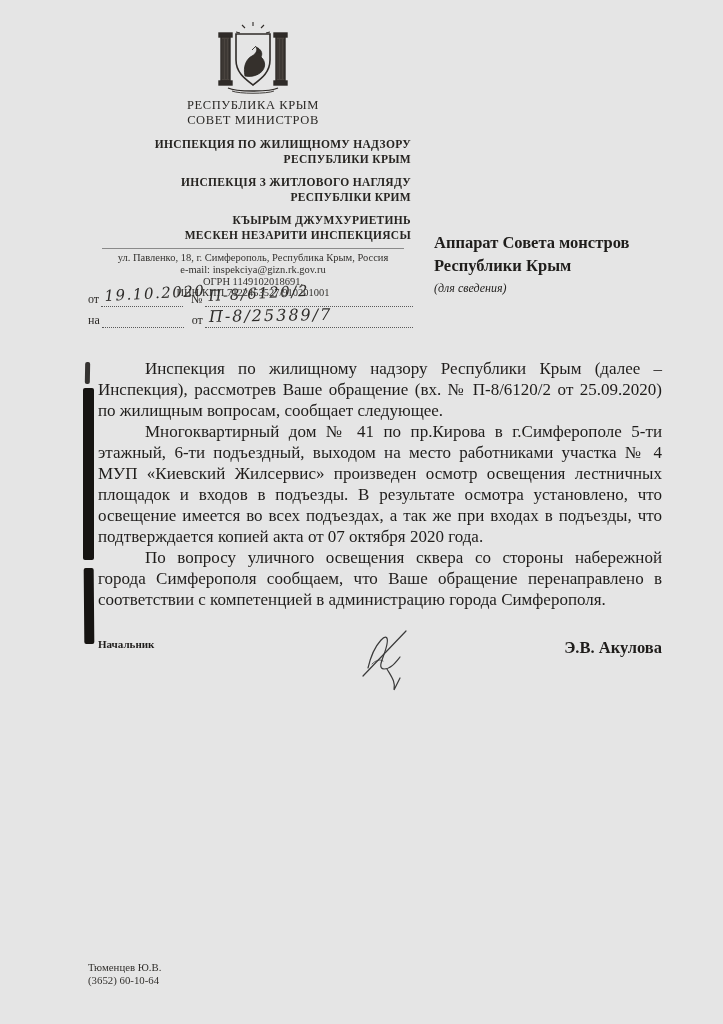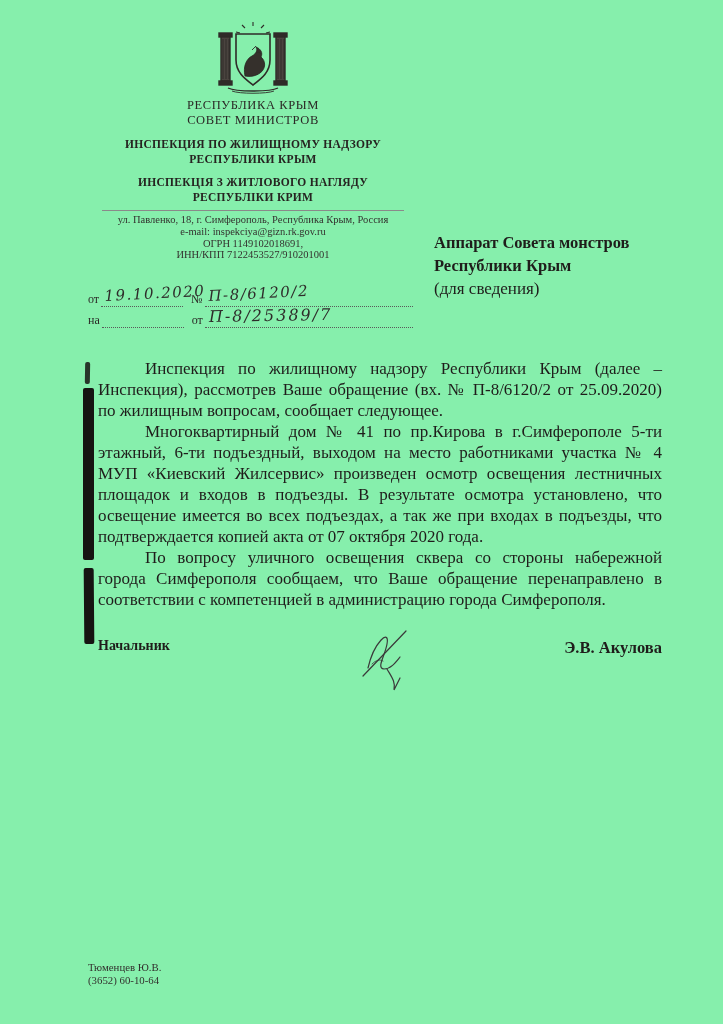--- a/index.html
+++ b/index.html
@@ -1,41 +1,41 @@
 <!DOCTYPE html>
 <html lang="ru"><head>
 <meta charset="utf-8">
 <style>
   html, body { margin: 0; padding: 0; background: #ffffff; }
   .page {
     position: relative;
     width: 723px;
     height: 1024px;
-    background: #86efac;
+    background: #e5e5e5;
     font-family: "Liberation Serif", serif;
     color: #1f1d1b;
     overflow: hidden;
   }
 
   
   .letterhead {
     position: absolute;
     left: 95px; top: 20px;
     width: 316px;
     text-align: center;
   }
   .emblem-wrap { height: 76px; margin-bottom: 2px; }
   .authority-line {
     font-size: 12.5px; line-height: 15px; letter-spacing: 0.6px;
     color: #2b2926;
   }
   .org-block { margin-top: 9px; }
   .org-line {
     font-weight: bold; font-size: 11.5px; line-height: 14.5px;
-    letter-spacing: 0.3px; color: #262421;
+    letter-spacing: 0.3px; color: #262421; text-align: right;
   }
   .head-rule {
     border: 0; border-top: 1px solid #8a8a8a;
     width: 302px; margin: 6px auto 3px auto;
   }
   .contact-line {
     font-size: 10.5px; line-height: 11.8px; color: #33312e;
   }
 
   
@@ -50,32 +50,32 @@
     position: absolute; left: 4px; bottom: 1px; white-space: nowrap;
     font-family: "DejaVu Serif", serif; font-style: italic;
     font-size: 15px; color: #2e2c2a; letter-spacing: 1.5px;
     transform: rotate(-3deg); transform-origin: left bottom;
   }
   .hand.big { font-size: 16px; letter-spacing: 2px; transform: rotate(-1deg); }
 
   
   .addressee { position: absolute; left: 434px; top: 203px; width: 276px; margin-top: 28px; }
   .addressee .strong { font-weight: bold; font-size: 16.5px; line-height: 23px; }
-  .addressee .normal { font-size: 17px; line-height: 23px; }
+  .addressee .normal { font-size: 12px; line-height: 23px; font-style: italic; }
 
   
   .body-text {
     position: absolute; left: 98px; top: 358px; width: 564px;
     font-size: 17px; line-height: 21px; text-align: justify;
   }
   .body-text p { margin: 0; text-indent: 47px; }
 
   
   .sign-row { position: absolute; left: 98px; top: 638px; width: 564px; }
-  .sign-position { position: absolute; left: 0; top: 0; font-weight: bold; font-size: 14px; }
+  .sign-position { position: absolute; left: 0; top: 0; font-weight: bold; font-size: 11px; }
   .sign-name { position: absolute; right: 0; top: 0; font-weight: bold; font-size: 16.5px; }
   .sign-scribble { position: absolute; left: 262px; top: -14px; }
 
   
   .footer { position: absolute; left: 88px; top: 961px; font-size: 10.8px; line-height: 12.5px; color: #33312e; }
 
   
   .artifact { position: absolute; background: #161412; border-radius: 2px; }
   .artifact.a1 { left: 85px; top: 362px; width: 5px;  height: 22px;  transform: rotate(1deg); opacity: .85; }
   .artifact.a2 { left: 83px; top: 388px; width: 11px; height: 172px; }
@@ -123,20 +123,24 @@
     <div class="org-block">
       <div class="org-line">ИНСПЕКЦИЯ ПО ЖИЛИЩНОМУ НАДЗОРУ</div>
       <div class="org-line">РЕСПУБЛИКИ КРЫМ</div>
     </div>
 
     <div class="org-block">
       <div class="org-line">ИНСПЕКЦІЯ З ЖИТЛОВОГО НАГЛЯДУ</div>
       <div class="org-line">РЕСПУБЛІКИ КРИМ</div>
     </div>
 
+    <div class="org-block">
+      <div class="org-line">КЪЫРЫМ ДЖУМХУРИЕТИНЬ</div>
+      <div class="org-line">МЕСКЕН НЕЗАРИТИ ИНСПЕКЦИЯСЫ</div>
+    </div>
 
     <hr class="head-rule">
 
     <div class="contact-line">ул. Павленко, 18, г. Симферополь, Республика Крым, Россия</div>
     <div class="contact-line">e-mail: inspekciya@gizn.rk.gov.ru</div>
     <div class="contact-line">ОГРН 1149102018691,</div>
     <div class="contact-line">ИНН/КПП 7122453527/910201001</div>
   </div>
 
   <div class="refs">

